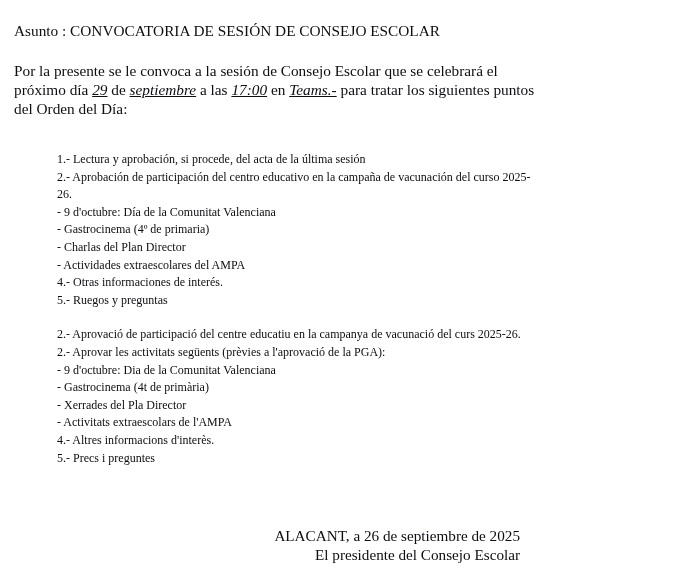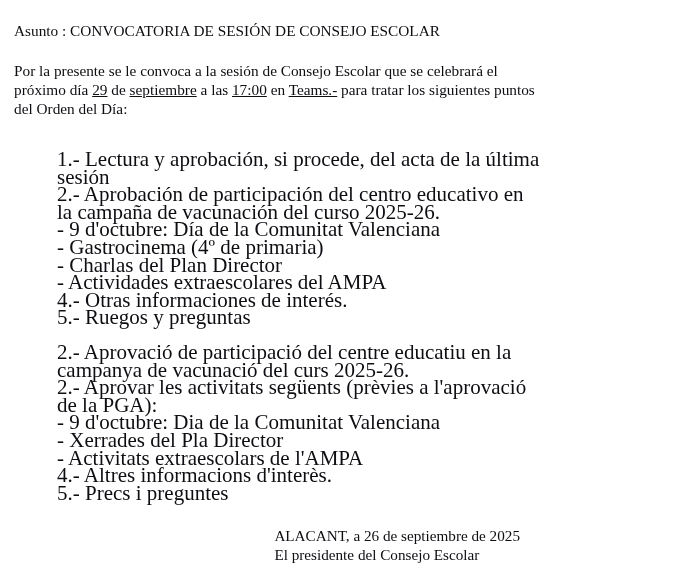--- a/index.html
+++ b/index.html
@@ -36,49 +36,49 @@
 
   
   .intro {
     font-size: 15.3px;
     line-height: 19px;
     margin: 0;
     padding-top: 21px;
     text-align: left;
     max-width: 625px;
   }
-  .u { text-decoration: underline; text-underline-offset: 1px; }
+  .u { text-decoration: underline; text-underline-offset: 1px; font-style: italic; }
 
   
   .agenda {
     margin: 0;
     padding: 0;
     list-style: none;
-    font-size: 21px;
+    font-size: 12px;
     line-height: 17.6px;
     padding-left: 43px;
   }
   .agenda li {
     margin: 0;
     padding: 0;
     white-space: pre-wrap;
   }
   .agenda.es { padding-top: 33px; }
   .agenda.va { padding-top: 17px; }
 
   
   .agenda.es li { max-width: 585px; }
   .agenda.va li { max-width: 615px; }
 
   
   .signature {
     position: absolute;
     right: 26px;
     bottom: 14px;
-    text-align: left;
+    text-align: right;
     font-size: 15.2px;
     line-height: 19px;
   }
   .signature div { white-space: pre; }
 </style>
 </head>
 <body>
 
 <div class="page">
 
@@ -94,20 +94,21 @@
     <li>- Charlas del Plan Director</li>
     <li>- Actividades extraescolares del AMPA</li>
     <li>4.- Otras informaciones de interés.</li>
     <li>5.- Ruegos y preguntas</li>
   </ul>
 
   <ul class="agenda va">
     <li>2.- Aprovació de participació del centre educatiu en la campanya de vacunació del curs 2025-26.</li>
     <li>2.- Aprovar les activitats següents (prèvies a l'aprovació de la PGA):</li>
     <li>- 9 d'octubre: Dia de la Comunitat Valenciana</li>
+    <li>- Gastrocinema (4t de primària)</li>
     <li>- Xerrades del Pla Director</li>
     <li>- Activitats extraescolars de l'AMPA</li>
     <li>4.- Altres informacions d'interès.</li>
     <li>5.- Precs i preguntes</li>
   </ul>
 
   <div class="signature">
     <div>ALACANT, a 26 de septiembre de 2025</div>
     <div>El presidente del Consejo Escolar</div>
   </div>

